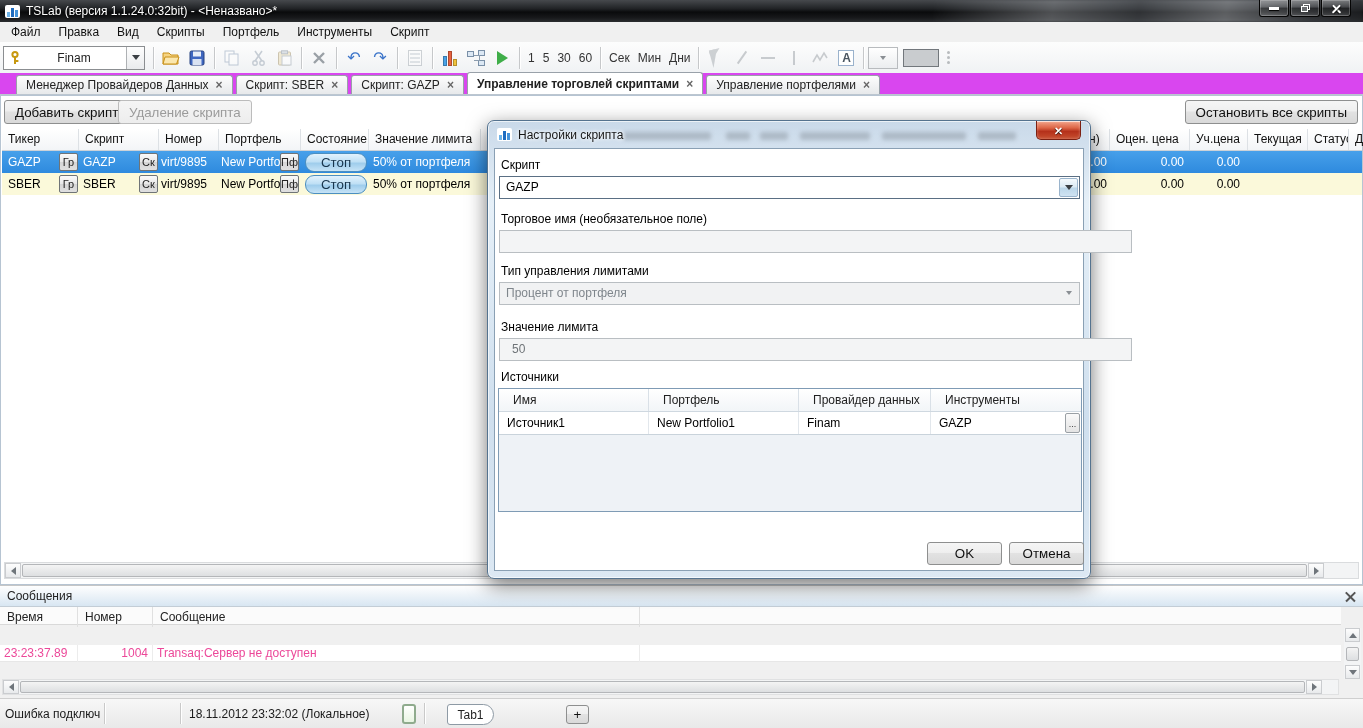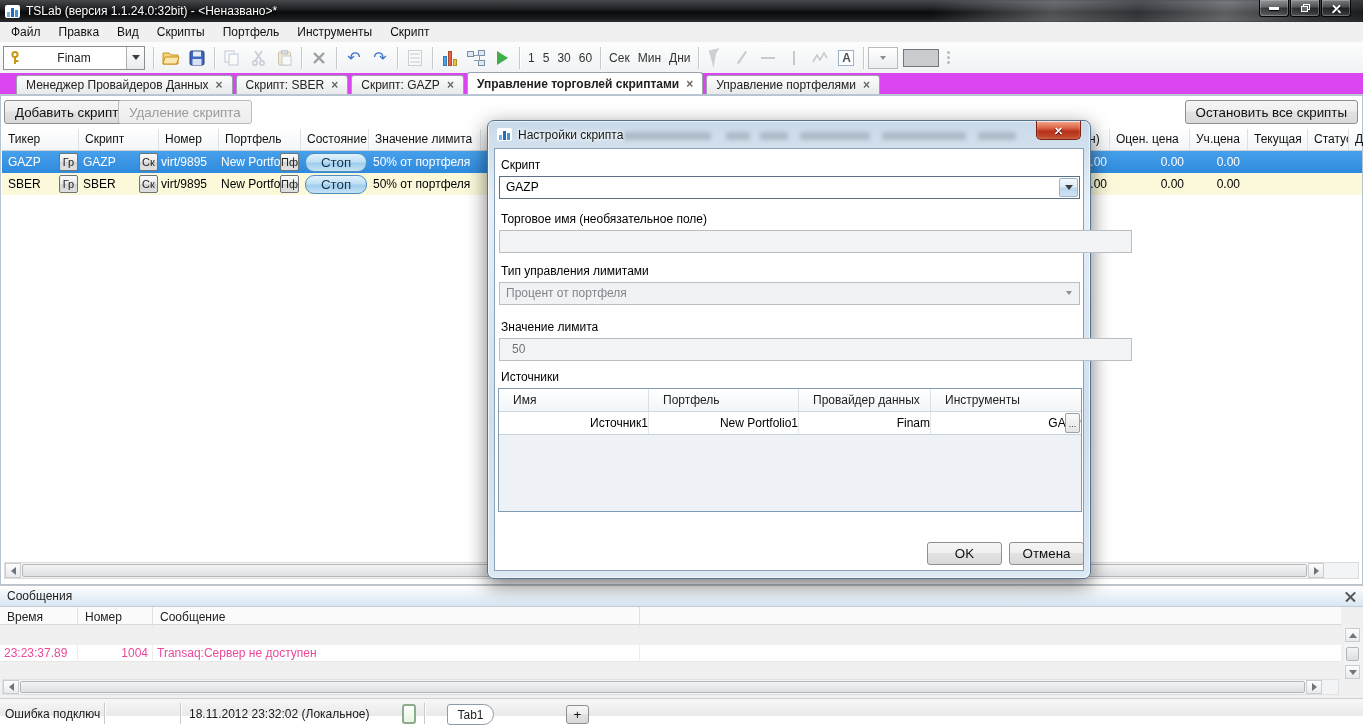--- a/index.html
+++ b/index.html
@@ -132,42 +132,42 @@
   .combo { position:absolute; left:4px; width:581px; height:23px; border:1px solid #5a6f84; background:#fff;
     line-height:21px; padding-left:6px; color:#000; }
   .combo .drop-btn { position:absolute; right:1px; top:1px; bottom:1px; width:19px; border:1px solid #9ab4cc; border-radius:2px;
     background:linear-gradient(#f5fafd,#dcebf5 45%,#bcd7ea 55%,#cfe3f2); display:flex; align-items:center; justify-content:center; }
   .combo.disabled { border-color:#b9bec2; background:#f1f2f3; color:#7f868c; }
   .combo.disabled .drop-flat { position:absolute; right:7px; top:9px; }
   .src-table { position:absolute; left:3px; top:239px; width:584px; height:124px; border:1px solid #7f9bb5; background:#eef2f6; }
   .src-head { position:absolute; left:0; top:0; width:582px; height:23px; background:linear-gradient(#ffffff,#f2f5f8); border-bottom:1px solid #cfd8e0; }
   .sh { position:absolute; top:0; height:22px; line-height:22px; padding-left:14px; color:#222; border-right:1px solid #d9e0e7; overflow:hidden; }
   .src-row { position:absolute; left:0; top:23px; width:582px; height:23px; background:#fff; border-bottom:1px solid #c9d3db; }
-  .sc { position:absolute; top:0; height:22px; line-height:22px; padding-left:8px; border-right:1px solid #e2e7ec; overflow:hidden;text-align:right; }
+  .sc { position:absolute; top:0; height:22px; line-height:22px; padding-left:8px; border-right:1px solid #e2e7ec; overflow:hidden; }
   .ellipsis-btn { position:absolute; right:1px; top:1px; width:15px; height:20px; border:1px solid #9aa0a5; border-radius:2px;
     background:linear-gradient(#fafafa,#e4e4e4); font-size:9px; line-height:8px; color:#333;
     display:flex; align-items:flex-end; justify-content:center; padding-bottom:4px; }
   .dlg-btn { position:absolute; top:393px; width:75px; height:23px; }
   
   .messages { position:absolute; left:0; top:585px; width:1363px; height:113px; background:#f0f0f0; border-top:1px solid #c6c6c6; }
   .msg-title { position:absolute; left:0; top:0; width:100%; height:21px;
     background:linear-gradient(#fefefe,#d8e6f2); border-bottom:1px solid #c3cdd6;
     display:flex; align-items:center; padding:0 7px; color:#222; }
   .msg-close { position:absolute; right:6px; top:4px; width:13px; height:13px; }
   .msg-close b,.msg-close i { position:absolute; left:0; top:6px; width:13px; height:1.6px; background:#555; }
   .msg-close b{transform:rotate(45deg);} .msg-close i{transform:rotate(-45deg);}
   .msg-header { position:absolute; left:0; top:21px; width:1341px; height:18px; background:#fbfbfb; border-bottom:1px solid #d9d9d9; }
   .mh { position:absolute; top:0; height:20px; line-height:20px; padding-left:7px; color:#222; border-right:1px solid #e0e0e0; }
   .msg-row { position:absolute; left:0; width:1341px; height:17px; background:#fff; border-bottom:1px solid #e7e7e7; color:#1a1a1a; }
   .msg-row.error { color:#ec4899; }
   .mc { position:absolute; top:0; height:17px; line-height:17px; overflow:hidden; white-space:nowrap; border-right:1px solid #ececec; }
   .msg-vscroll { position:absolute; right:2px; top:42px; width:17px; height:51px; display:flex; flex-direction:column; align-items:center; justify-content:space-between; background:#f3f4f5; }
   .msg-hscroll { position:absolute; left:2px; top:93px; width:1337px; height:16px; background:#f3f4f5; border:1px solid #e0e1e2; display:flex; align-items:center; }
   
-  .statusbar { position:absolute; left:0; top:698px; width:1363px; height:18px;
+  .statusbar { position:absolute; left:0; top:698px; width:1363px; height:30px;
     background:linear-gradient(#f7f7f7,#e9e9e9); border-top:1px solid #cfcfcf; }
   .sb-div { position:absolute; top:4px; width:1px; height:21px; background:#c9c9c9; box-shadow:1px 0 0 #fff; }
   .sb-text { position:absolute; top:8px; white-space:nowrap; overflow:hidden; color:#1a1a1a; }
   .green-ind { position:absolute; left:402px; top:5px; width:14px; height:20px; border:2px solid #8fab8d; border-radius:3px; background:linear-gradient(#ffffff,#e8f5e2); }
   .ws-tab { position:absolute; left:447px; top:5px; width:47px; height:21px; background:#fff; border:1px solid #8e9aa5;
     border-radius:4px 14px 14px 4px; display:flex; align-items:center; justify-content:center; color:#222; }
   .addtab-btn { position:absolute; left:566px; top:6px; width:23px; height:19px; }
 </style>
 </head>
 <body>

